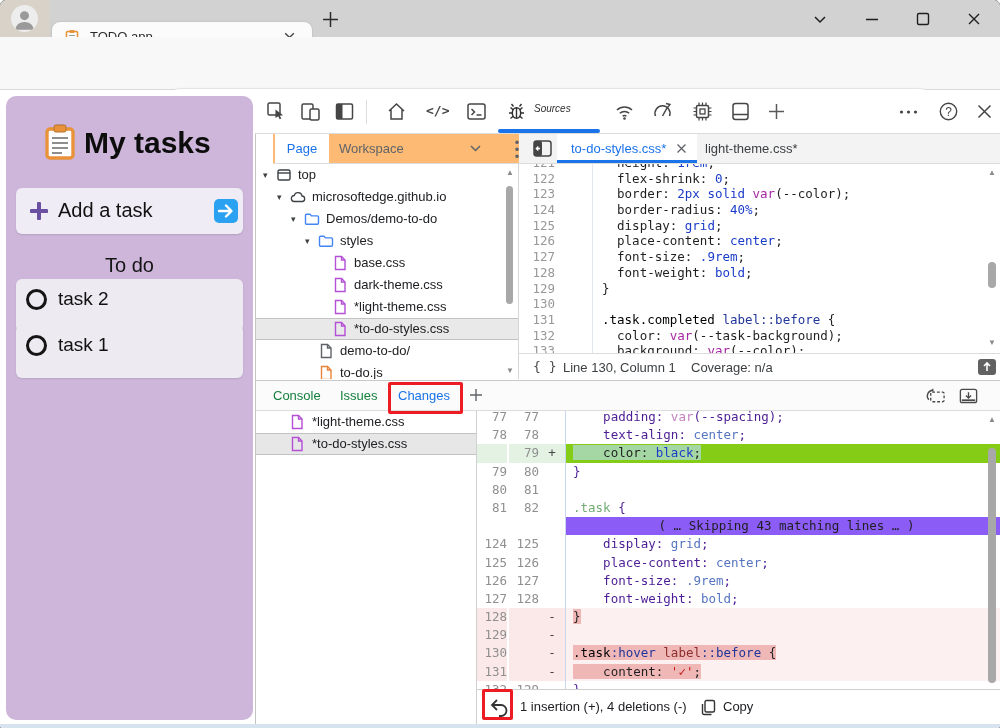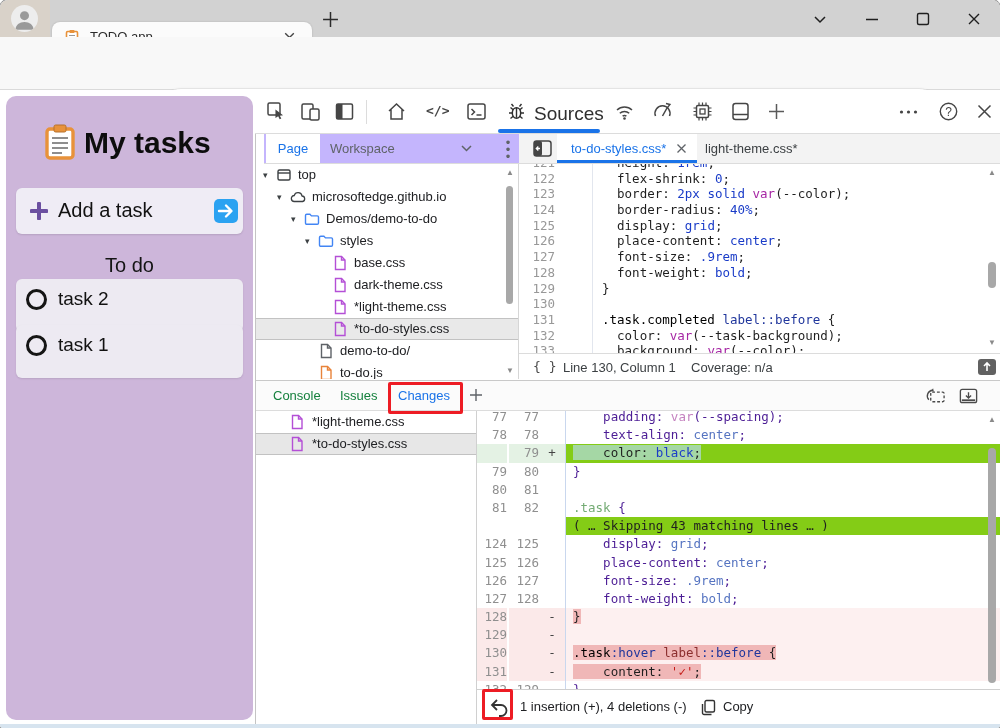--- a/index.html
+++ b/index.html
@@ -47,26 +47,26 @@
   .task-card{left:10px;width:227px;height:53px;background:#edeaf2;border-radius:6px;box-shadow:0 1px 2px rgba(0,0,0,.10);}
   .task-radio{left:10px;top:10px;width:21px;height:21px;border:3px solid #151515;border-radius:50%;background:transparent;}
   .task-label{left:42px;top:9px;font-size:19px;color:#111;}
 
   
   .devtools{left:255px;top:90px;width:745px;height:634px;background:#fff;border-left:1px solid #c4c4c4;}
   .dt-toolbar{left:255px;top:90px;width:745px;height:44px;background:#fff;border-bottom:1px solid #dcdcdc;}
   .dt-ic{top:101px;width:21px;height:21px;color:#454545;}
   .dt-sep{left:366px;top:100px;width:1px;height:24px;background:#dcdcdc;}
   .src-tab{left:496px;top:90px;width:106px;height:43px;background:#fff;}
-  .src-label{left:38px;top:13px;font-size:19px;color:#2f2f2f;}
+  .src-label{left:38px;top:13px;font-size:10px;color:#2f2f2f;font-style:italic;}
   .src-underline{left:2px;top:39px;width:102px;height:3.5px;background:#1a73e8;border-radius:2px;}
   .elements-glyph{font-family:"DejaVu Sans Mono",monospace;font-size:13px;color:#454545;font-weight:bold;}
 
   
-  .nav-strip{left:264px;top:134px;width:263px;height:30px;background:#c4b5fd;border-bottom:1px solid #dcdcdc;border-right:1px solid #d6d6d6;}
+  .nav-strip{left:273px;top:134px;width:263px;height:30px;background:#fdba74;border-bottom:1px solid #dcdcdc;border-right:1px solid #d6d6d6;}
   .nav-tab-page{left:2px;top:0;width:54px;height:29px;background:#fff;color:#1a73e8;font-size:13px;text-align:center;line-height:29px;}
   .nav-tab-ws{left:66px;top:0;height:29px;color:#5f6368;font-size:13px;line-height:29px;}
   .nav-chev{left:196px;top:9px;width:13px;height:11px;}
   .nav-kebab{left:236px;top:5px;width:16px;height:20px;color:#5f6368;font-size:13px;letter-spacing:0;line-height:7px;text-align:center;}
   .tree{left:256px;top:164px;width:263px;height:215px;overflow:hidden;background:#fff;border-right:1px solid #d6d6d6;}
   .trow{height:22px;line-height:22px;display:flex;align-items:center;font-size:13px;color:#202124;white-space:nowrap;}
   .trow.sel{background:#e9e9e9;box-shadow:inset 0 1px 0 #c2c2c2, inset 0 -1px 0 #c2c2c2;}
   .tw{width:13px;flex:none;font-size:9px;color:#3c4043;text-align:left;}
   .ticon{width:16px;height:16px;flex:none;margin-right:6px;}
   .scroll-tri{width:12px;height:10px;font-size:8px;color:#8a8a8a;line-height:10px;text-align:center;}
@@ -113,21 +113,21 @@
   .dold{width:30px;flex:none;text-align:right;color:#8f8f8f;}
   .dnew{width:30px;flex:none;text-align:right;color:#8f8f8f;margin-left:2px;}
   .dmark{width:26px;flex:none;text-align:center;color:#444;}
   .dcode{flex:1;border-left:1px solid #c9d7ee;padding-left:7px;overflow:hidden;}
   .drow.add .dold,.drow.add .dnew,.drow.add .dmark{background:#e4f2e4;}
   .drow.add .dcode{background:#84cc16;}
   .drow.add .chip{background:#a5d7a5;}
   .drow.del .dold,.drow.del .dnew,.drow.del .dmark{background:#fbe9e9;}
   .drow.del .dcode{background:#fdf0f0;}
   .drow.del .chip{background:#f0b7b7;}
-  .drow.skip .dcode{background:#84cc16;color:#1f1f1f;}
+  .drow.skip .dcode{background:#8b5cf6;text-align:center;color:#1f1f1f;}
   .drow.ctx .tk-plain,.drow.ctx .tk-prop{color:#4c1d95;}
   .drow.ctx .tk-val{color:#5674c1;}
   .drow.ctx .tk-selc{color:#74ab74;}
   .drow.ctx .tk-var{color:#c583c0;}
   .diff-status{left:477px;top:689px;width:523px;height:35px;background:#fff;border-top:1px solid #cfcfcf;z-index:3;}
   .undo-ic{position:absolute;left:11px;top:6px;width:22px;height:22px;}
   .diff-summary{position:absolute;left:43px;top:9px;font-size:13px;color:#202124;}
   .copy-ic{position:absolute;left:224px;top:9px;width:15px;height:17px;}
   .copy-lbl{position:absolute;left:246px;top:9px;font-size:13px;color:#202124;}
 

